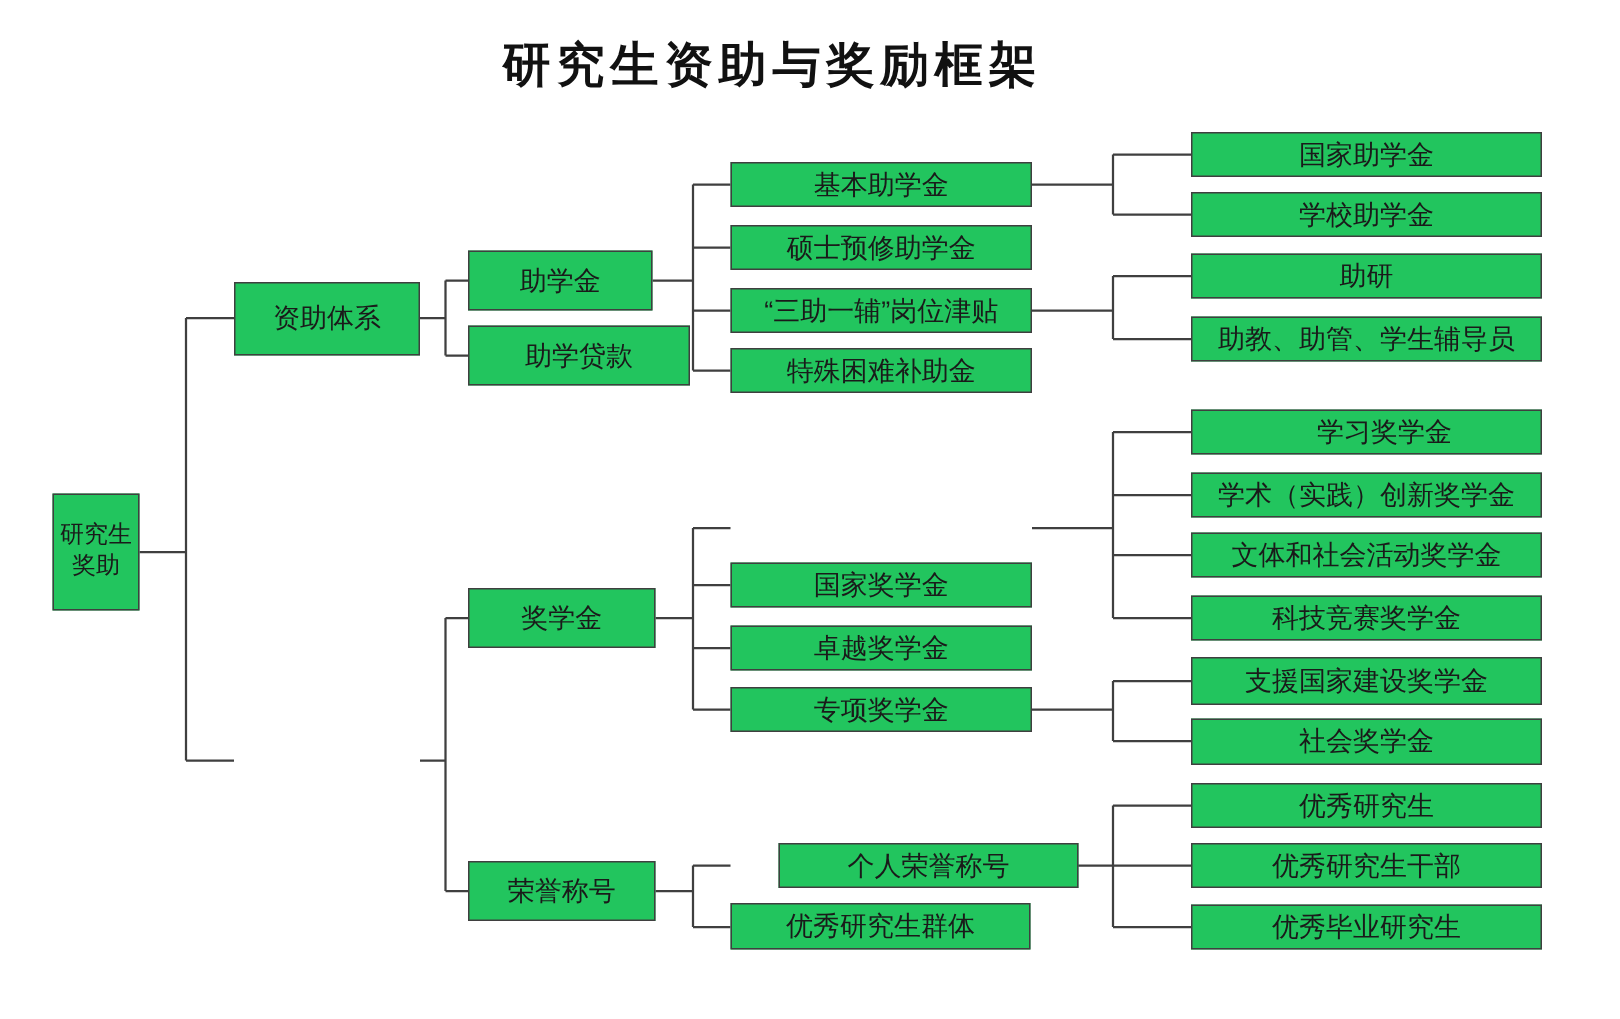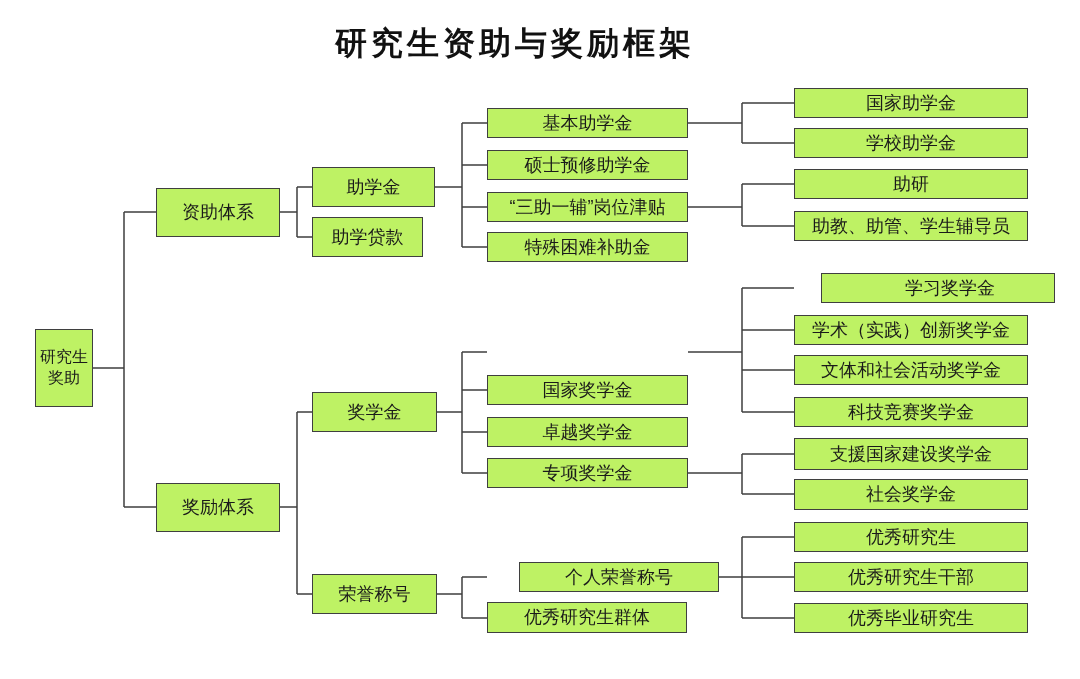--- a/index.html
+++ b/index.html
@@ -17,21 +17,21 @@
     font-family:"DejaVu Serif","Liberation Serif",serif;
     font-weight:700;
     font-size:32px;
     letter-spacing:4px;
     color:#111111;
   }
   .node{
     position:absolute;
     box-sizing:border-box;
     border:1.5px solid #3f3f3f;
-    background:#bef264;
+    background:#22c55e;
     display:flex;
     align-items:center;
     justify-content:center;
     text-align:center;
     font-size:18px;
     color:#1a1a1a;
     line-height:1.25;
     padding:1px 4px;
   }
   .node.small{font-size:18px;}
@@ -76,43 +76,42 @@
     <path d="M688 473 H742 M742 454 V494 M742 454 H794 M742 494 H794"></path>
 
     <path d="M437 594 H462 M462 577 V618 M462 577 H487 M462 618 H487"></path>
 
     <path d="M687 577 H742 M742 537 V618 M742 537 H794 M742 577 H794 M742 618 H794"></path>
   </svg>
 
   <div class="node root" style="left:35px;top:329px;width:58px;height:78px;">研究生奖助</div>
 
   <div class="node" style="left:156px;top:188px;width:124px;height:49px;">资助体系</div>
-  <div class="node" style="left:156px;top:483px;width:124px;height:49px;">奖励体系</div>
 
   <div class="node" style="left:312px;top:167px;width:123px;height:40px;">助学金</div>
-  <div class="node" style="left:312px;top:217px;width:111px;height:40px;">助学贷款</div>
+  <div class="node" style="left:312px;top:217px;width:148px;height:40px;">助学贷款</div>
 
   <div class="node small" style="left:487px;top:108px;width:201px;height:30px;">基本助学金</div>
   <div class="node small" style="left:487px;top:150px;width:201px;height:30px;">硕士预修助学金</div>
   <div class="node small" style="left:487px;top:192px;width:201px;height:30px;">“三助一辅”岗位津贴</div>
   <div class="node small" style="left:487px;top:232px;width:201px;height:30px;">特殊困难补助金</div>
 
   <div class="node small" style="left:794px;top:88px;width:234px;height:30px;">国家助学金</div>
   <div class="node small" style="left:794px;top:128px;width:234px;height:30px;">学校助学金</div>
   <div class="node small" style="left:794px;top:169px;width:234px;height:30px;">助研</div>
   <div class="node" style="left:312px;top:392px;width:125px;height:40px;">奖学金</div>
 
   <div class="node small" style="left:794px;top:211px;width:234px;height:30px;">助教、助管、学生辅导员</div>
   <div class="node" style="left:312px;top:574px;width:125px;height:40px;">荣誉称号</div>
 
   <div class="node small" style="left:487px;top:375px;width:201px;height:30px;">国家奖学金</div>
   <div class="node small" style="left:487px;top:417px;width:201px;height:30px;">卓越奖学金</div>
   <div class="node small" style="left:487px;top:458px;width:201px;height:30px;">专项奖学金</div>
 
-  <div class="node small" style="left:821px;top:273px;width:234px;height:30px;padding-left:28px;">学习奖学金</div>
+  <div class="node small" style="left:794px;top:273px;width:234px;height:30px;padding-left:28px;">学习奖学金</div>
   <div class="node small" style="left:794px;top:315px;width:234px;height:30px;">学术（实践）创新奖学金</div>
   <div class="node small" style="left:794px;top:355px;width:234px;height:30px;">文体和社会活动奖学金</div>
   <div class="node small" style="left:794px;top:397px;width:234px;height:30px;">科技竞赛奖学金</div>
   <div class="node small" style="left:794px;top:438px;width:234px;height:32px;">支援国家建设奖学金</div>
   <div class="node small" style="left:794px;top:479px;width:234px;height:31px;">社会奖学金</div>
 
   <div class="node small" style="left:487px;top:562px;width:200px;height:30px;margin-left:32px;">个人荣誉称号</div>
   <div class="node small" style="left:487px;top:602px;width:200px;height:31px;">优秀研究生群体</div>
 
   <div class="node small" style="left:794px;top:522px;width:234px;height:30px;">优秀研究生</div>

